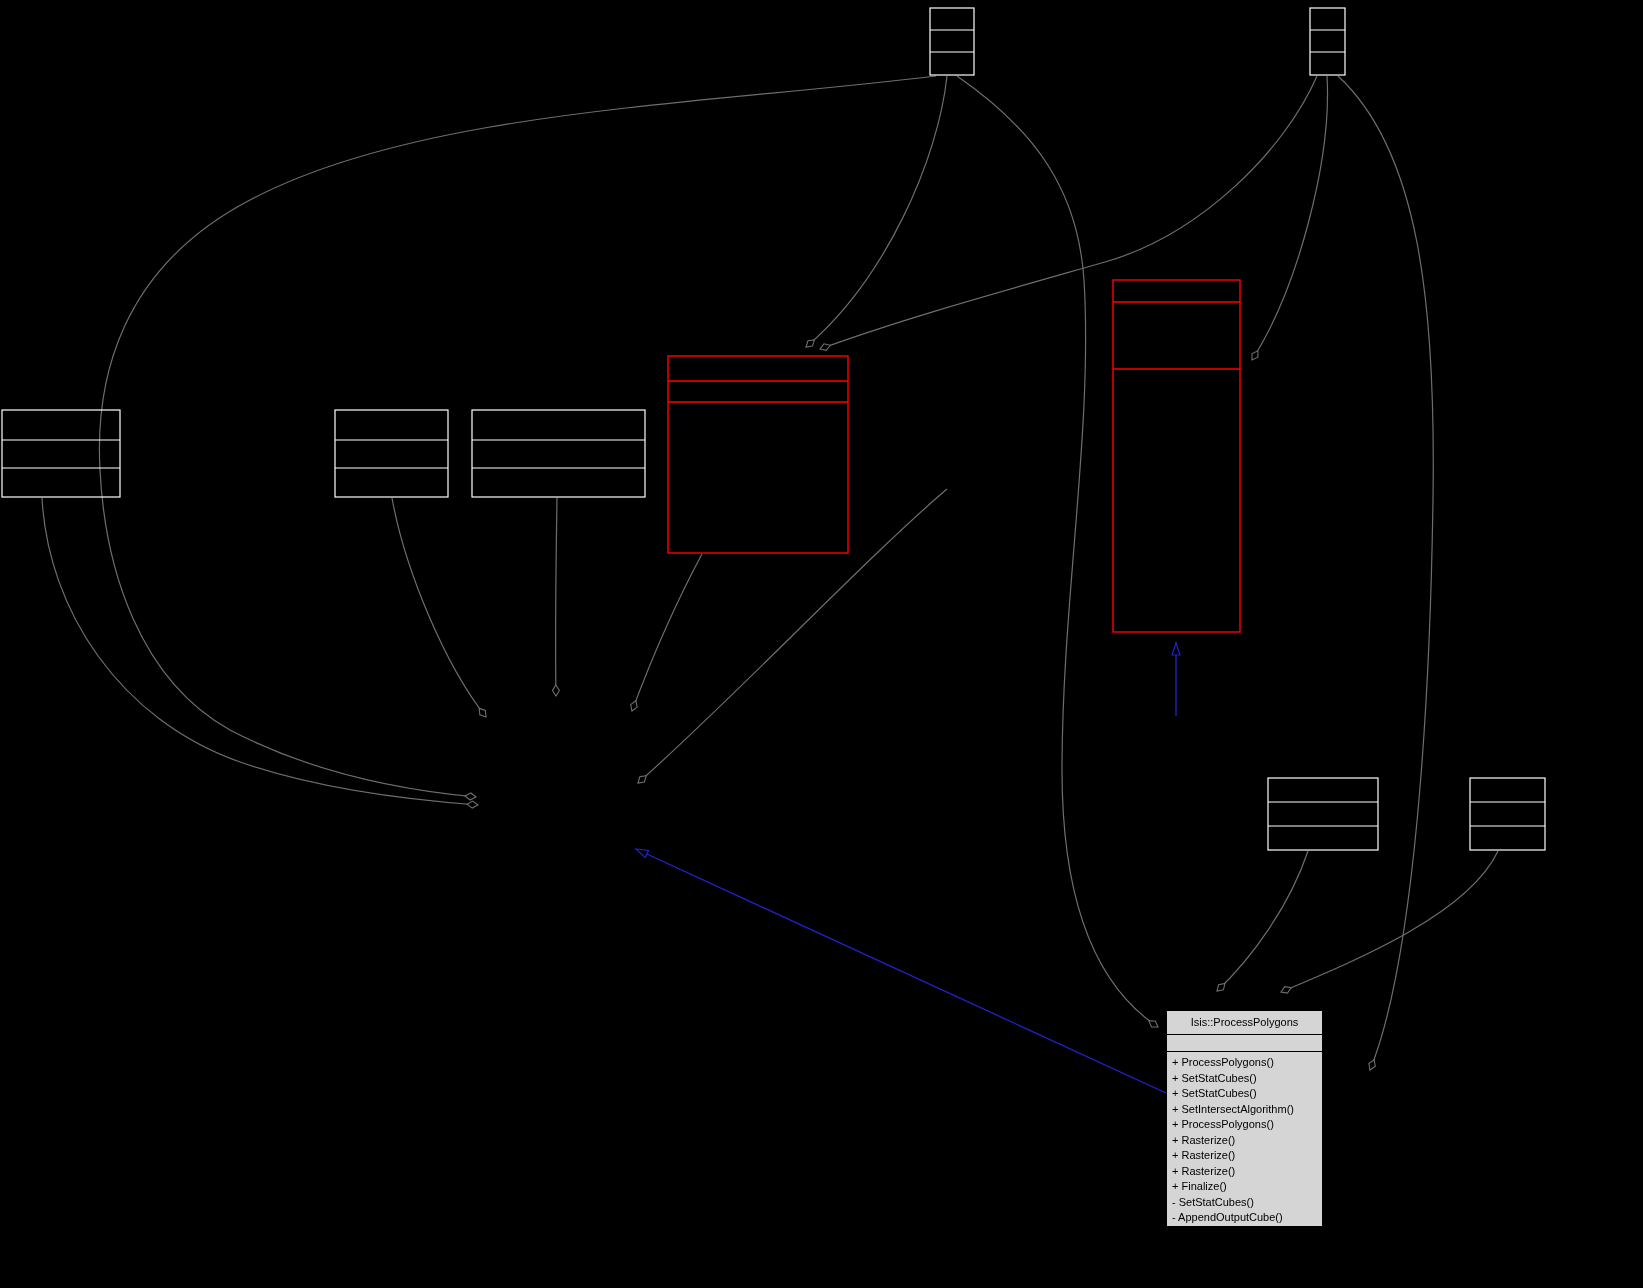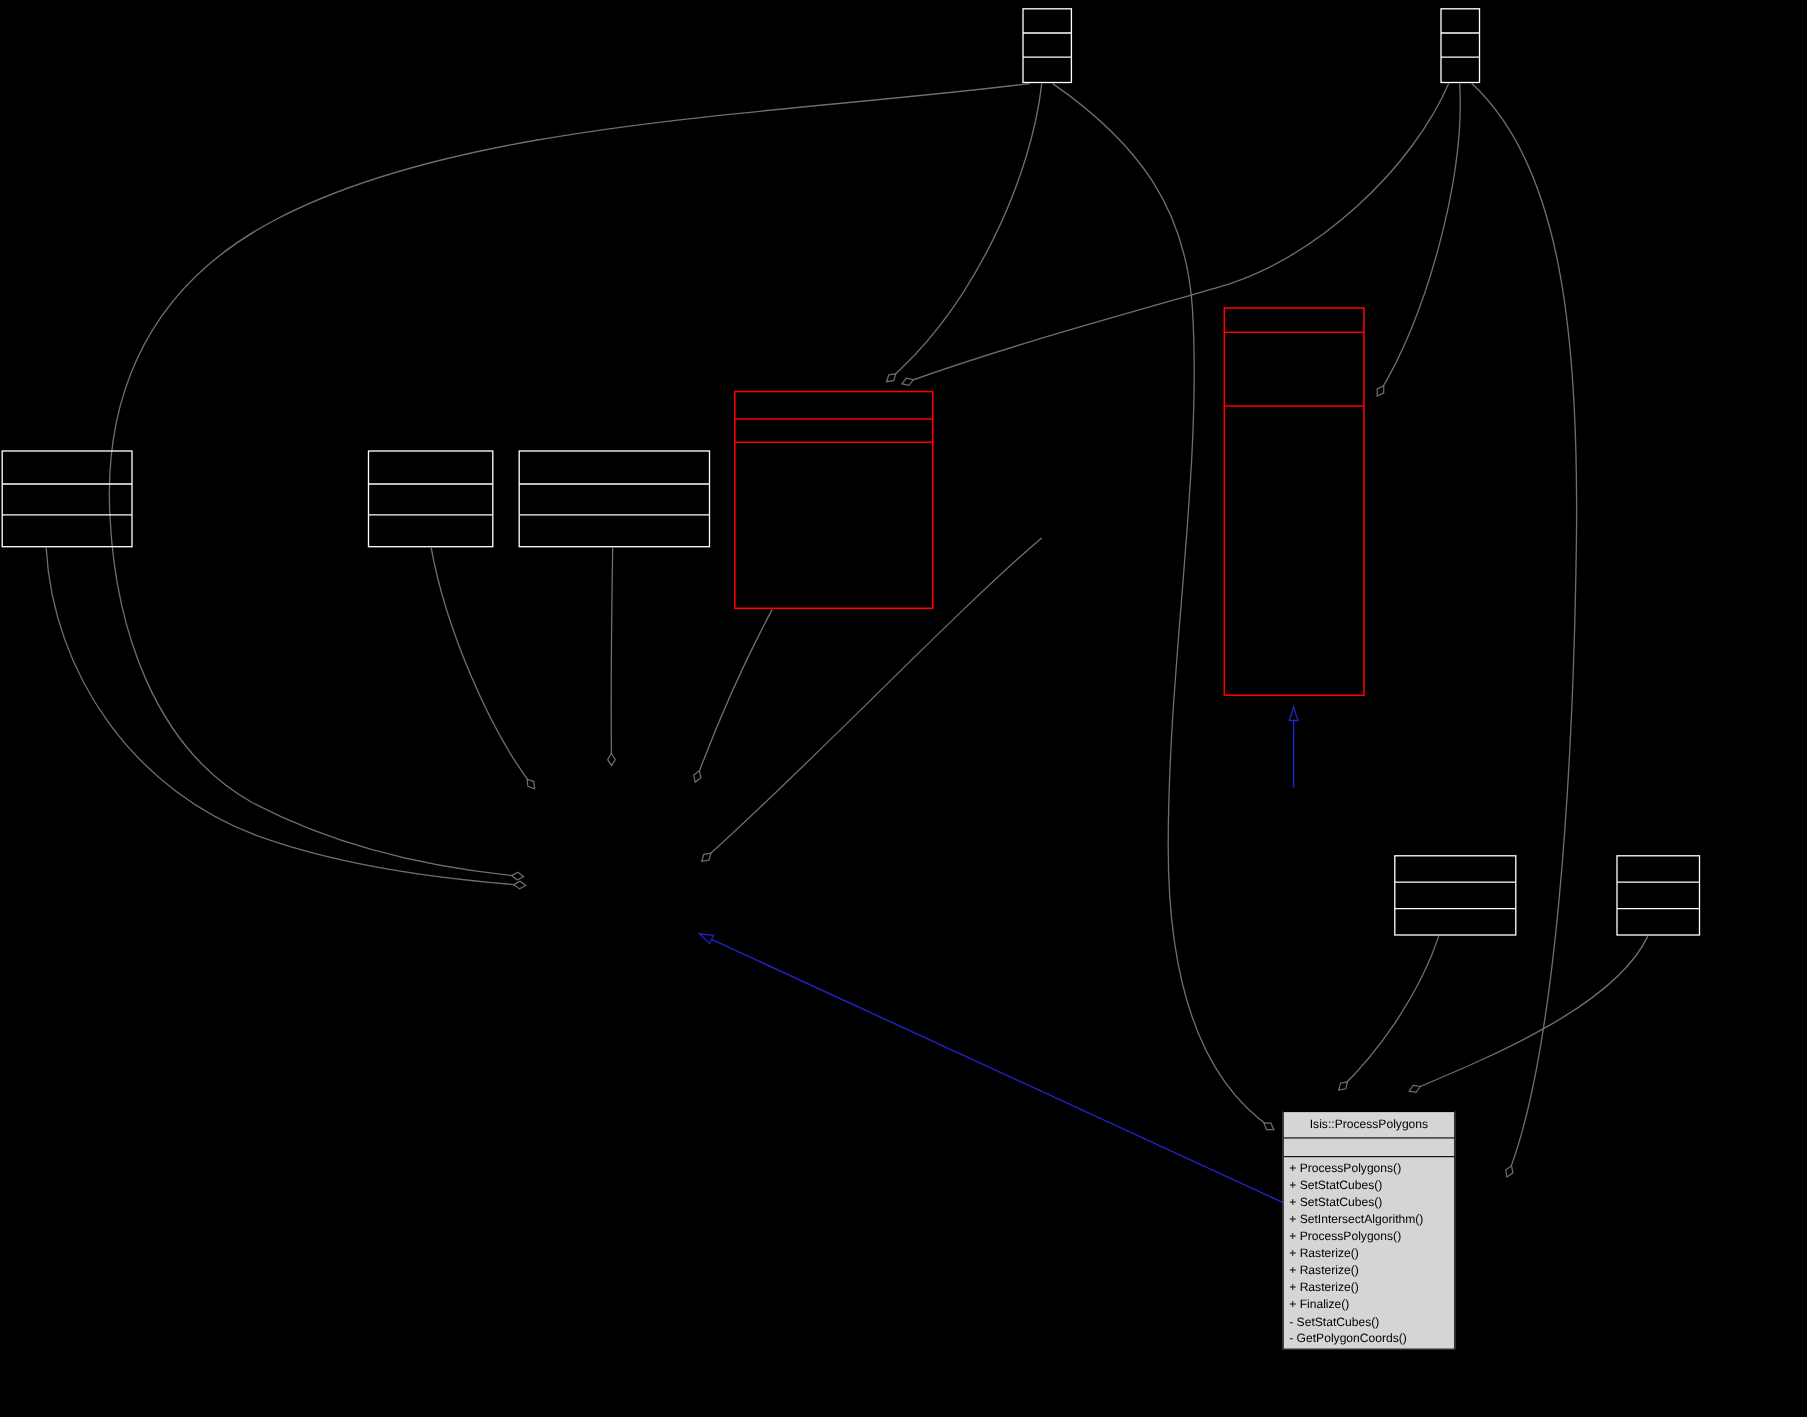--- a/index.html
+++ b/index.html
@@ -146,17 +146,17 @@
         <div class="method-row">+ ProcessPolygons()</div>
         <div class="method-row">+ SetStatCubes()</div>
         <div class="method-row">+ SetStatCubes()</div>
         <div class="method-row">+ SetIntersectAlgorithm()</div>
         <div class="method-row">+ ProcessPolygons()</div>
         <div class="method-row">+ Rasterize()</div>
         <div class="method-row">+ Rasterize()</div>
         <div class="method-row">+ Rasterize()</div>
         <div class="method-row">+ Finalize()</div>
         <div class="method-row">- SetStatCubes()</div>
-        <div class="method-row">- GetPolygonCoords()</div>
+        <div class="method-row">- AppendOutputCube()</div>
       </div>
   </div>
 
 </div>
 
 </body></html>

